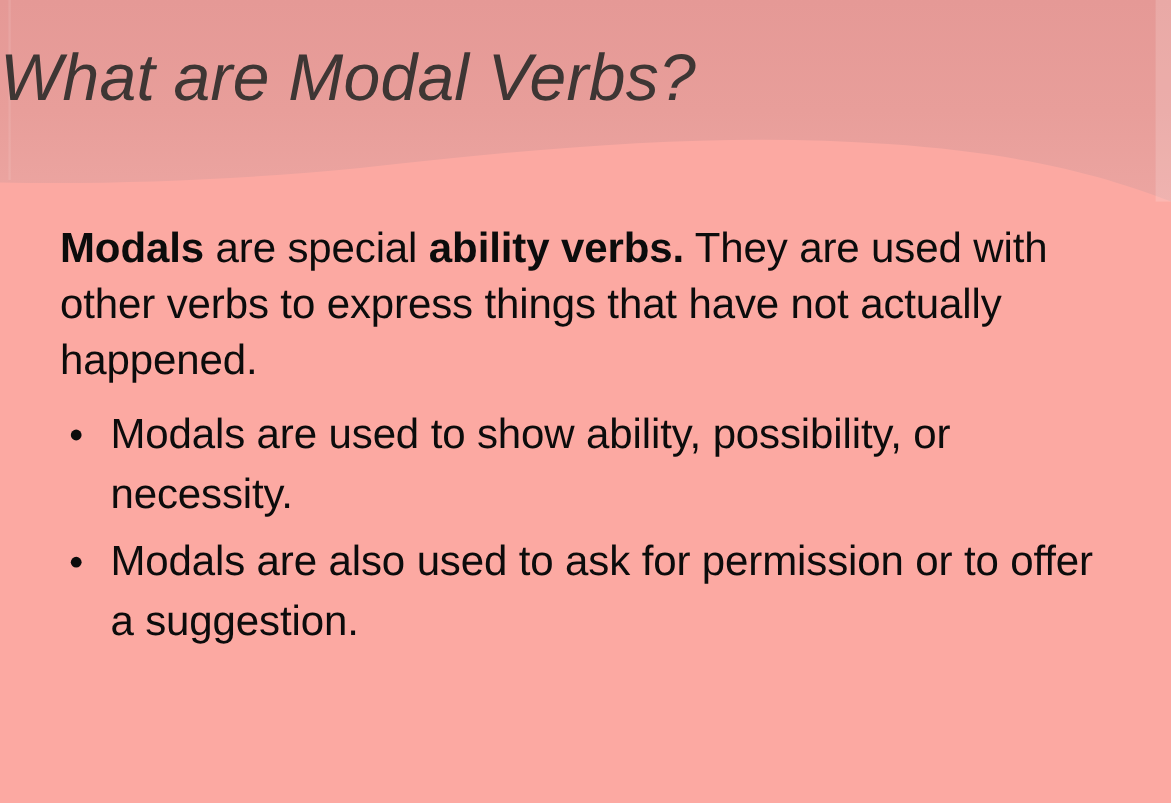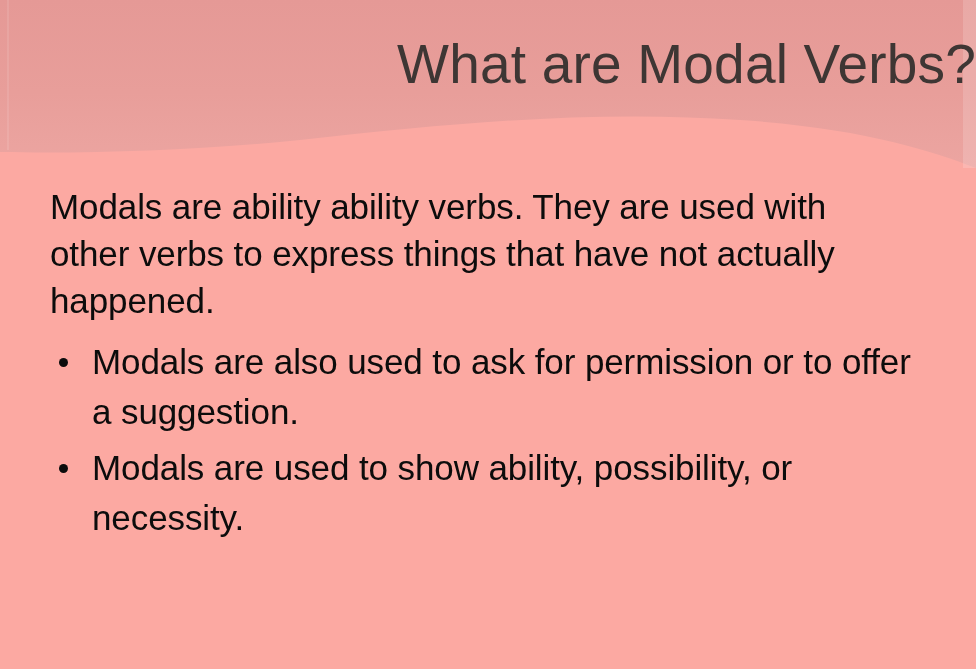--- a/index.html
+++ b/index.html
@@ -55,46 +55,47 @@
     background: rgba(255,255,255,0.16);
     pointer-events: none;
   }
 
   
   .title {
     position: absolute;
     left: 0;
     top: 34px;
     width: 976px;
-    text-align: right;
+    text-align: left;
     font-size: 55px;
     font-weight: 400;
     letter-spacing: 0.2px;
     color: #3E3634;
     line-height: 1.12;
     white-space: nowrap;
+    font-style: italic;
   }
 
   
   .body-area {
     position: absolute;
     left: 50px;
     top: 183px;
     width: 880px;
   }
 
   .lead {
     margin: 0;
     font-size: 35px;
     line-height: 47px;
     color: #0C0C0C;
     letter-spacing: -0.1px;
     width: 865px;
   }
-  .lead b { font-weight: 400; text-align: center; }
+  .lead b { font-weight: 700; text-align: center; }
 
   ul.bullets {
     list-style: none;
     margin: 13px 0 0 0;
     padding: 0;
   }
   ul.bullets li {
     position: relative;
     margin: 0 0 6px 0;
     padding-left: 42px;
@@ -135,27 +136,27 @@
     </svg>
   </div>
 
   <div class="seam-left"></div>
   <div class="seam-right"></div>
 
   <div class="title">What are Modal Verbs?</div>
 
   <div class="body-area">
 
-    <p class="lead"><b>Modals</b><span> are ability </span><b>ability verbs.</b><span> They are used with other verbs to express things that have not actually happened.</span></p>
+    <p class="lead"><b>Modals</b><span> are special </span><b>ability verbs.</b><span> They are used with other verbs to express things that have not actually happened.</span></p>
 
     <ul class="bullets">
       <li>
         <span class="dot"></span>
-        <span>Modals are also used to ask for permission or to offer a suggestion.</span>
+        <span>Modals are used to show ability, possibility, or necessity.</span>
       </li>
       <li>
         <span class="dot"></span>
-        <span>Modals are used to show ability, possibility, or necessity.</span>
+        <span>Modals are also used to ask for permission or to offer a suggestion.</span>
       </li>
     </ul>
 
   </div>
 </div>
 
 </body></html>

